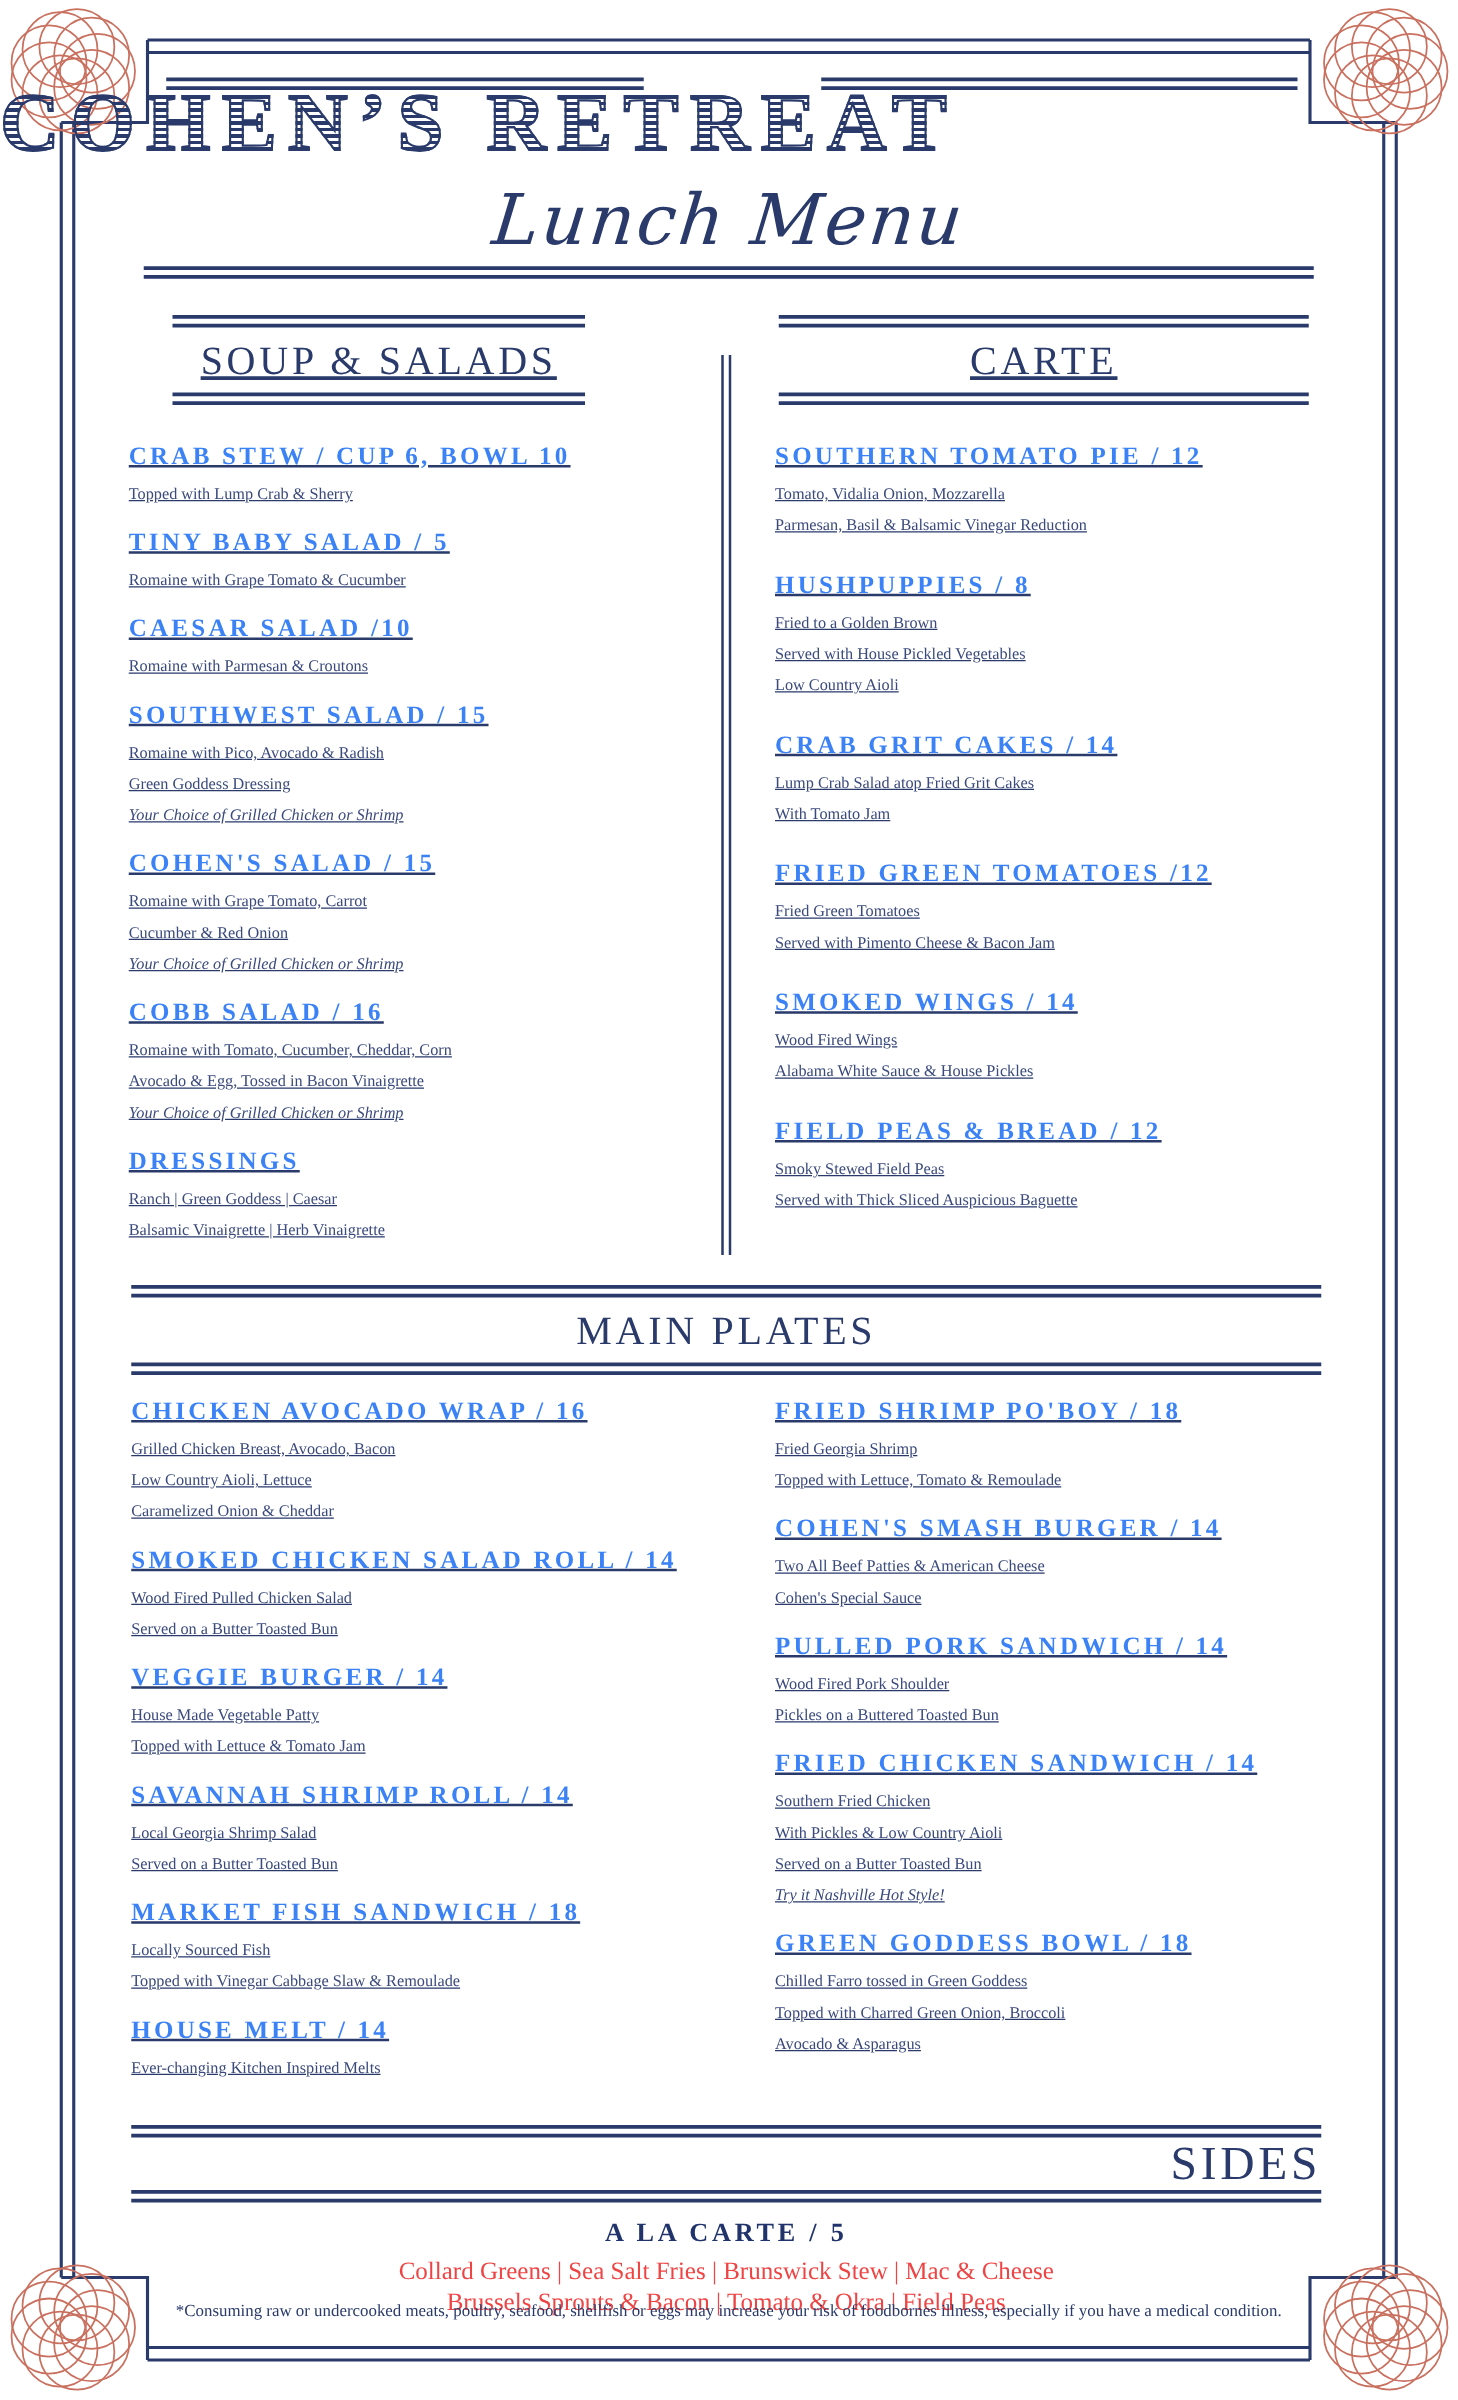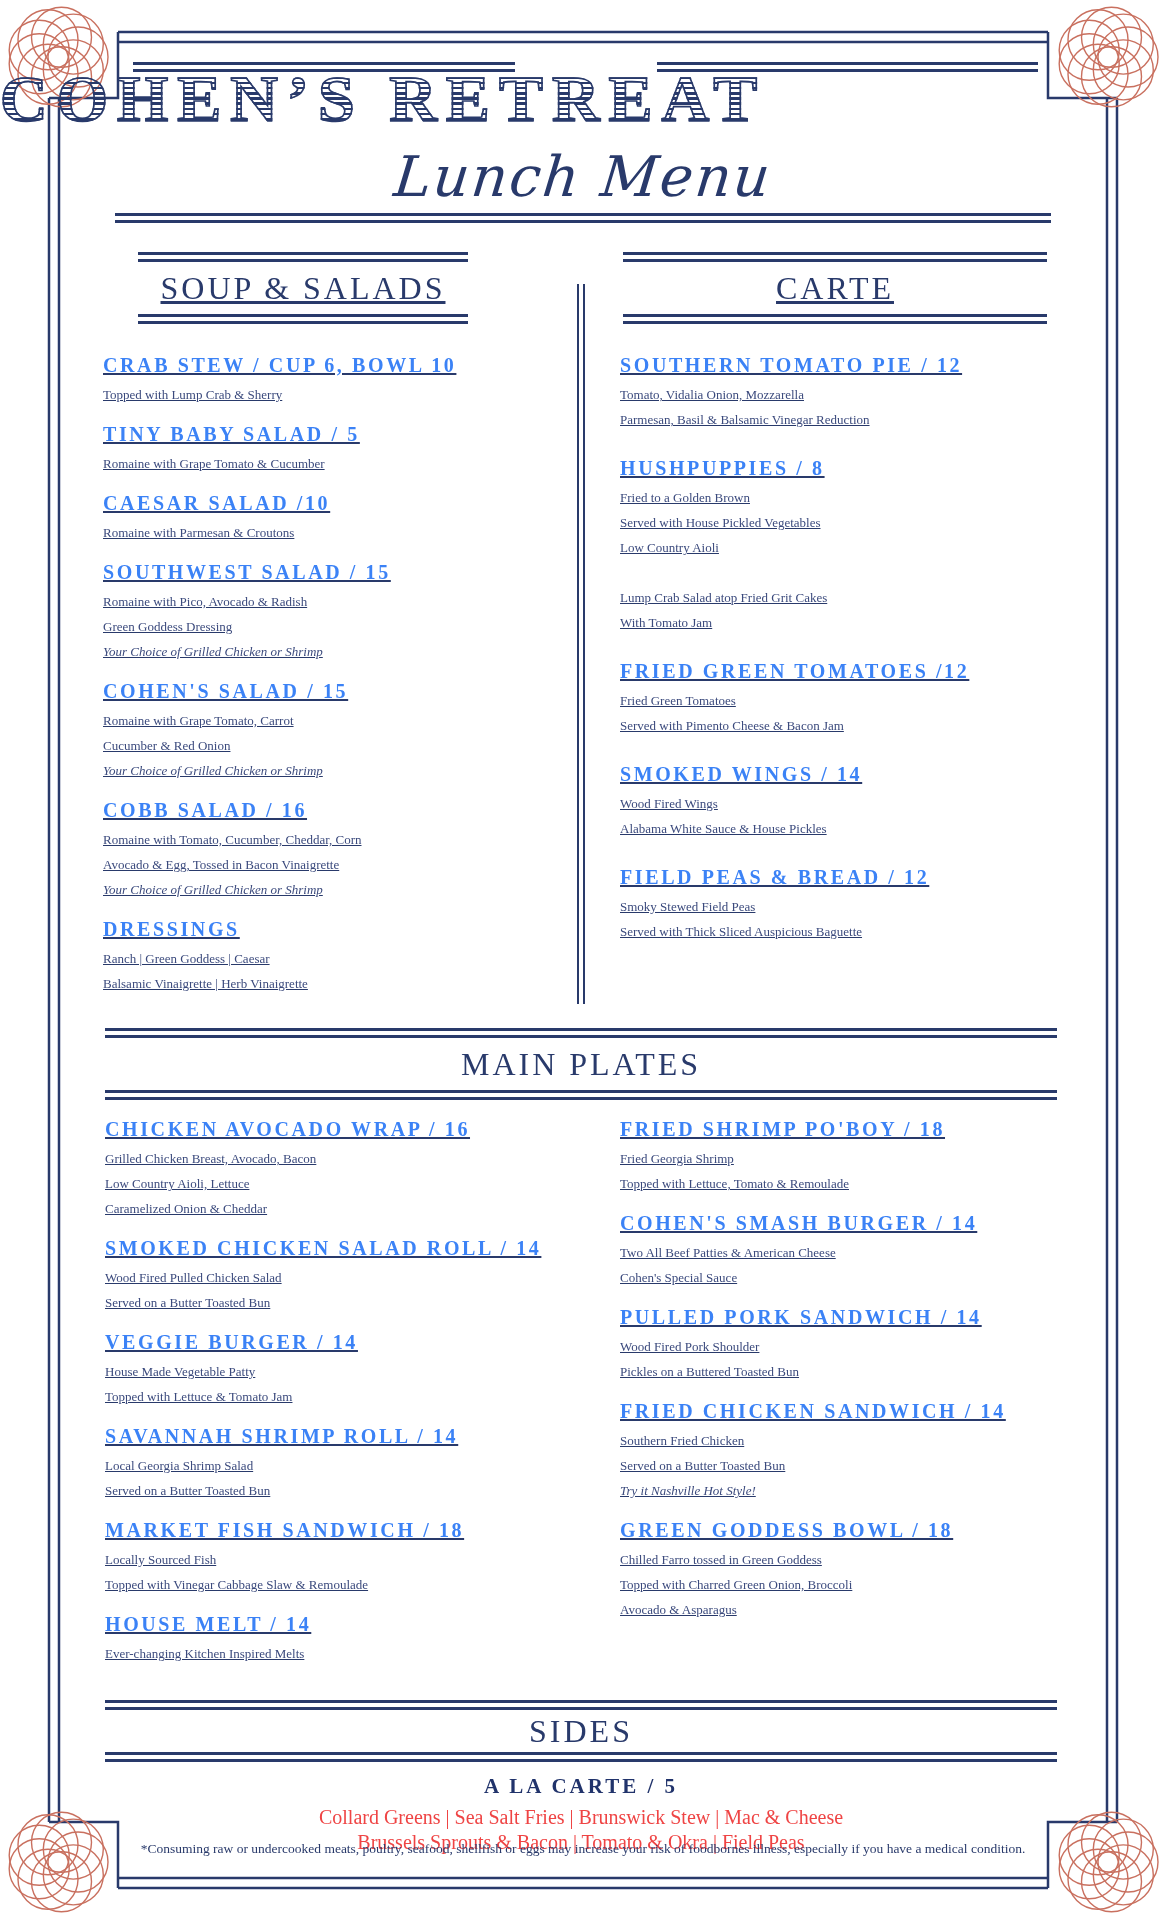--- a/index.html
+++ b/index.html
@@ -48,21 +48,21 @@
   .item-desc,.item-note{font-size:13px;color:#3b4a7d;line-height:25px;margin:0;}
   .item-note{font-style:italic;}
   #divider{position:absolute;top:284px;left:577px;width:4px;height:720px;
     border-left:2.5px solid #293a6b;border-right:2.5px solid #293a6b;}
   
   #mp-head{position:absolute;top:1028px;left:105px;width:952px;}
   #mp-left{top:1118px;left:105px;width:440px;}
   #mp-right{top:1118px;left:620px;width:450px;}
   
   #sides{position:absolute;top:1700px;left:105px;width:952px;text-align:center;}
-  #sides h2{font-size:32px;line-height:38px;margin:2px 0;}
+  #sides h2{font-size:38px;line-height:38px;margin:2px 0;text-align:right;}
   #sides-subtitle{font-size:21px;font-weight:bold;letter-spacing:3px;color:#21336b;margin:12px 0 6px 0;}
   .sides-line{font-size:20px;color:#ef4444;line-height:25px;margin:0;}
   #footer{position:absolute;top:1841px;left:80px;width:1006px;text-align:center;
     font-size:13.5px;color:#293a6b;}
 </style>
 </head>
 <body>
 
 <svg id="frame" width="1166" height="1920" viewBox="0 0 1166 1920">
   <g stroke="#293a6b" stroke-width="2.5" fill="none">
@@ -190,20 +190,21 @@
       <p class="item-desc">Tomato, Vidalia Onion, Mozzarella</p>
       <p class="item-desc">Parmesan, Basil &amp; Balsamic Vinegar Reduction</p>
     </div>
     <div class="item">
       <h3 class="item-name">HUSHPUPPIES / 8</h3>
       <p class="item-desc">Fried to a Golden Brown</p>
       <p class="item-desc">Served with House Pickled Vegetables</p>
       <p class="item-desc">Low Country Aioli</p>
     </div>
     <div class="item">
+      <h3 class="item-name">CRAB GRIT CAKES / 14</h3>
       <p class="item-desc">Lump Crab Salad atop Fried Grit Cakes</p>
       <p class="item-desc">With Tomato Jam</p>
     </div>
     <div class="item">
       <h3 class="item-name">FRIED GREEN TOMATOES /12</h3>
       <p class="item-desc">Fried Green Tomatoes</p>
       <p class="item-desc">Served with Pimento Cheese &amp; Bacon Jam</p>
     </div>
     <div class="item">
       <h3 class="item-name">SMOKED WINGS / 14</h3>
@@ -272,20 +273,21 @@
       <p class="item-desc">Cohen's Special Sauce</p>
     </div>
     <div class="item">
       <h3 class="item-name">PULLED PORK SANDWICH / 14</h3>
       <p class="item-desc">Wood Fired Pork Shoulder</p>
       <p class="item-desc">Pickles on a Buttered Toasted Bun</p>
     </div>
     <div class="item">
       <h3 class="item-name">FRIED CHICKEN SANDWICH / 14</h3>
       <p class="item-desc">Southern Fried Chicken</p>
+      <p class="item-desc">With Pickles &amp; Low Country Aioli</p>
       <p class="item-desc">Served on a Butter Toasted Bun</p>
       <p class="item-note">Try it Nashville Hot Style!</p>
     </div>
     <div class="item">
       <h3 class="item-name">GREEN GODDESS BOWL / 18</h3>
       <p class="item-desc">Chilled Farro tossed in Green Goddess</p>
       <p class="item-desc">Topped with Charred Green Onion, Broccoli</p>
       <p class="item-desc">Avocado &amp; Asparagus</p>
     </div>
   </div>

